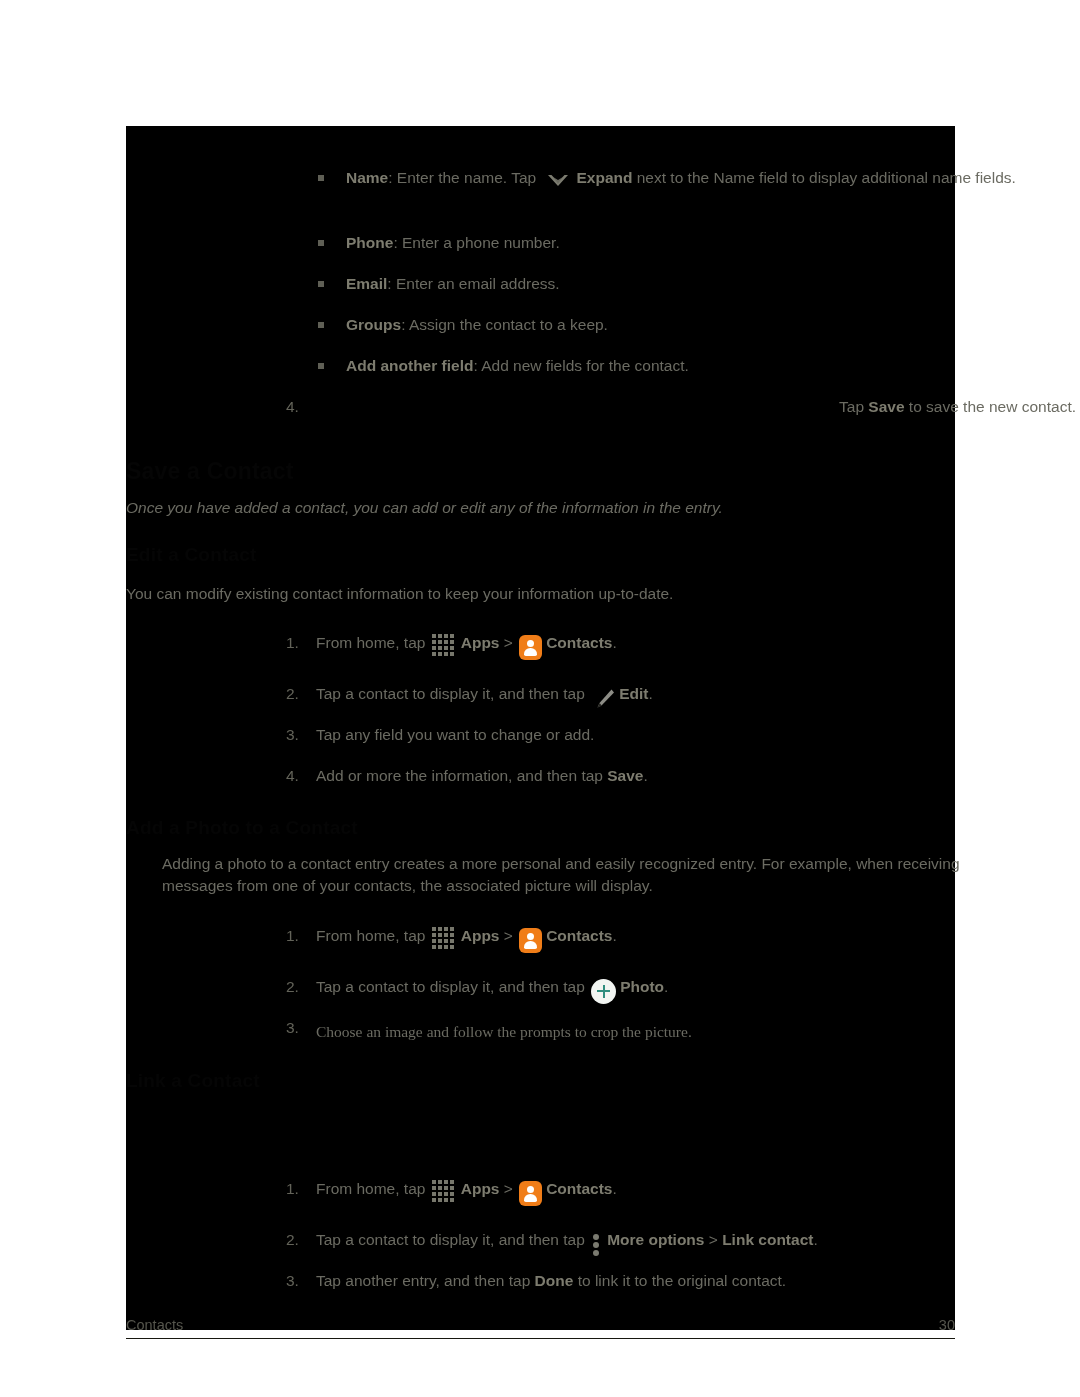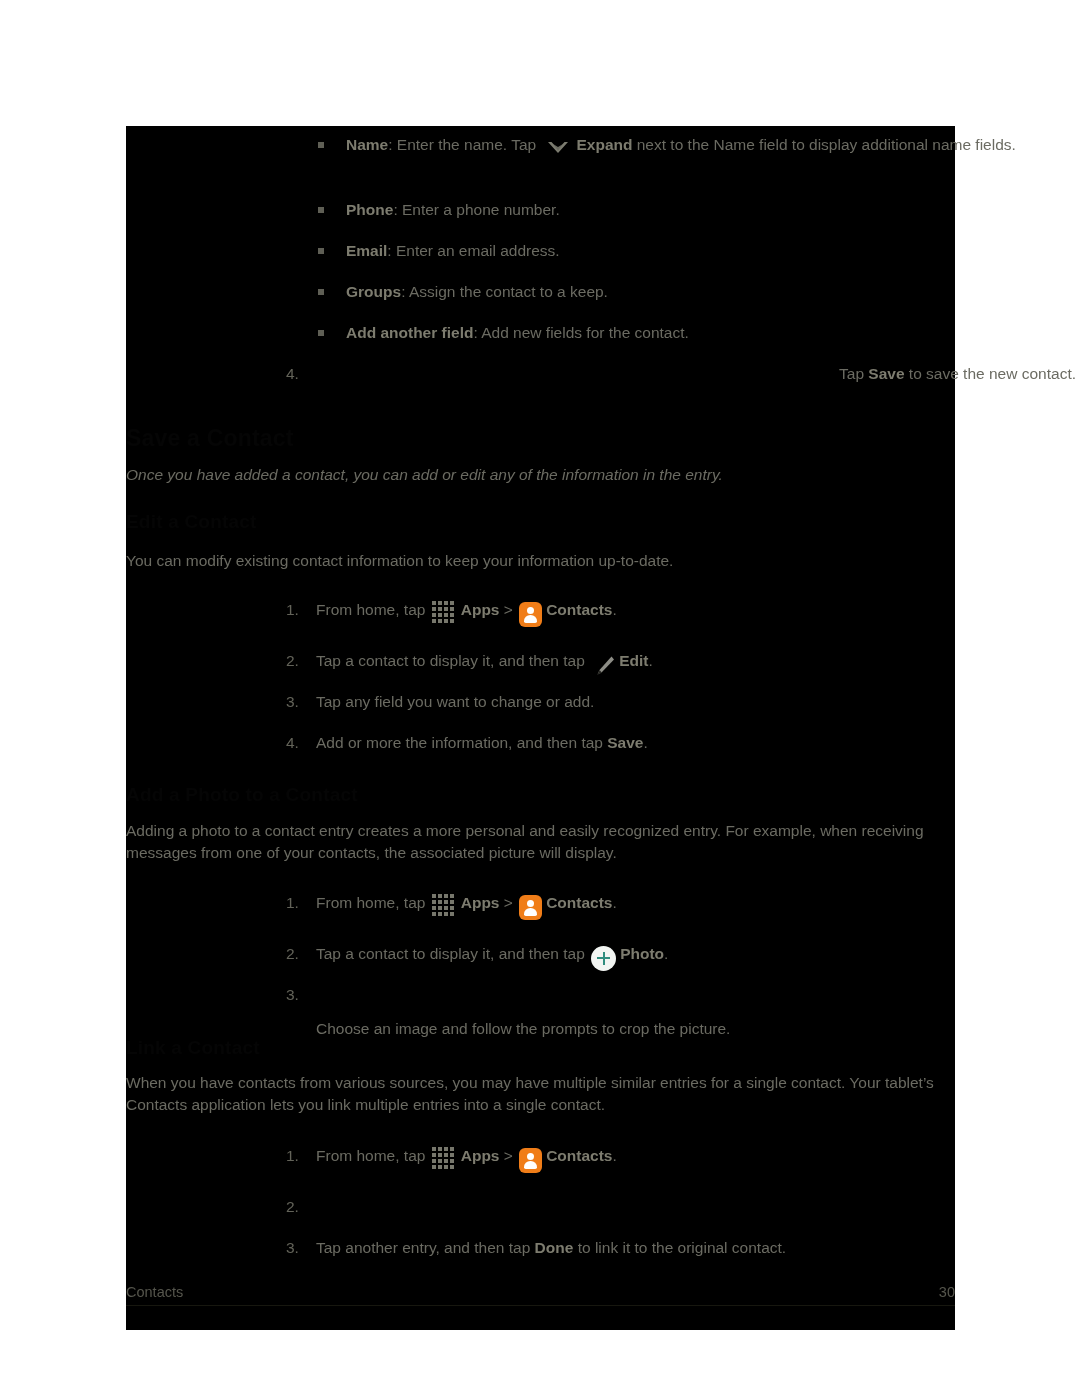--- a/index.html
+++ b/index.html
@@ -26,20 +26,21 @@
     color: #6b6b62;
     font-size: 15.5px;
     line-height: 1.45;
     box-sizing: border-box;
   }
 
   .content {
     position: relative;
     width: 100%;
     height: 100%;
+    margin-top: 33px;
   }
   .para { position: absolute; left: 0; width: 829px; white-space: normal; }
 
   b, .b { color: #7d7c6f; font-weight: bold; }
 
   
   .heading {
     position: absolute;
     left: 0;
     color: #050505;
@@ -230,38 +231,38 @@
       </svg>
     </span><b class="b">Edit</b><span>.</span></span>
 
   <span class="num" style="top:565px;">3.</span>
   <span class="num-text" style="top:565px;">Tap any field you want to change or add.</span>
 
   <span class="num" style="top:606px;">4.</span>
   <span class="num-text" style="top:606px;"><span>Add or more the information, and then tap </span><b class="b">Save</b><span>.</span></span>
 
   <div class="heading" style="top:655px;">Add a Photo to a Contact</div>
-  <div class="para" style="top:694px;">Adding a photo to a contact entry creates a more personal and easily recognized entry. For example, when receiving messages from one of your contacts, the associated picture will display.</div>
+  <div class="para" style="top:694px;padding-left:36px;">Adding a photo to a contact entry creates a more personal and easily recognized entry. For example, when receiving messages from one of your contacts, the associated picture will display.</div>
 
   <span class="num" style="top:766px;">1.</span>
   <span class="num-text" style="top:766px;"><span>From home, tap </span><span class="icon icon-apps"><i style="left:0px;top:0px"></i><i style="left:6px;top:0px"></i><i style="left:12px;top:0px"></i><i style="left:18px;top:0px"></i><i style="left:0px;top:6px"></i><i style="left:6px;top:6px"></i><i style="left:12px;top:6px"></i><i style="left:18px;top:6px"></i><i style="left:0px;top:12px"></i><i style="left:6px;top:12px"></i><i style="left:12px;top:12px"></i><i style="left:18px;top:12px"></i><i style="left:0px;top:18px"></i><i style="left:6px;top:18px"></i><i style="left:12px;top:18px"></i><i style="left:18px;top:18px"></i></span><b class="b">Apps</b><span> &gt; </span><span class="icon icon-contacts"><span class="head"></span><span class="body"></span></span><b class="b">Contacts</b><span>.</span></span>
 
   <span class="num" style="top:817px;">2.</span>
   <span class="num-text" style="top:817px;"><span>Tap a contact to display it, and then tap </span><span class="icon icon-photo"><span class="plus-v"></span><span class="plus-h"></span></span><b class="b">Photo</b><span>.</span></span>
 
   <span class="num" style="top:858px;">3.</span>
-  <span class="num-text" style="top:892px;">Choose an image and follow the prompts to crop the picture.</span>
+  <span class="num-text" style="top:862px;font-family:Liberation Serif, serif;">Choose an image and follow the prompts to crop the picture.</span>
 
   <div class="heading" style="top:908px;">Link a Contact</div>
-  <div class="para" style="top:946px;">When you have contacts from various sources, you may have multiple similar entries for a single contact. Your tablet’s Contacts application lets you link multiple entries into a single contact.</div>
 
   <span class="num" style="top:1019px;">1.</span>
   <span class="num-text" style="top:1019px;"><span>From home, tap </span><span class="icon icon-apps"><i style="left:0px;top:0px"></i><i style="left:6px;top:0px"></i><i style="left:12px;top:0px"></i><i style="left:18px;top:0px"></i><i style="left:0px;top:6px"></i><i style="left:6px;top:6px"></i><i style="left:12px;top:6px"></i><i style="left:18px;top:6px"></i><i style="left:0px;top:12px"></i><i style="left:6px;top:12px"></i><i style="left:12px;top:12px"></i><i style="left:18px;top:12px"></i><i style="left:0px;top:18px"></i><i style="left:6px;top:18px"></i><i style="left:12px;top:18px"></i><i style="left:18px;top:18px"></i></span><b class="b">Apps</b><span> &gt; </span><span class="icon icon-contacts"><span class="head"></span><span class="body"></span></span><b class="b">Contacts</b><span>.</span></span>
 
   <span class="num" style="top:1070px;">2.</span>
+  <span class="num-text" style="top:1070px;"><span>Tap a contact to display it, and then tap </span><span class="icon icon-more"><i></i><i></i><i></i></span><b class="b">More options</b><span> &gt; </span><b class="b">Link contact</b><span>.</span></span>
 
   <span class="num" style="top:1111px;">3.</span>
   <span class="num-text" style="top:1111px;"><span>Tap another entry, and then tap </span><b class="b">Done</b><span> to link it to the original contact.</span></span>
 
   <div id="footer-rule"></div>
   <div id="footer-left">Contacts</div>
   <div id="footer-right">30</div>
 
 </div>
 </div>

